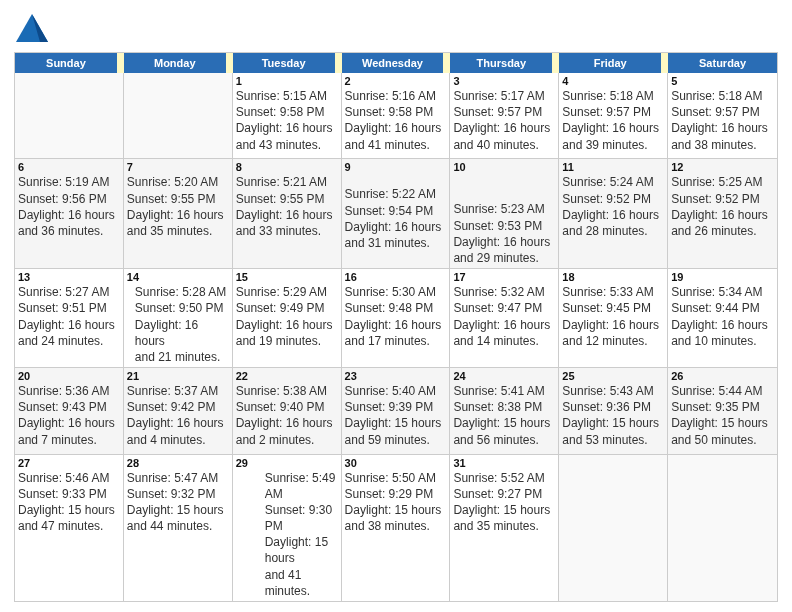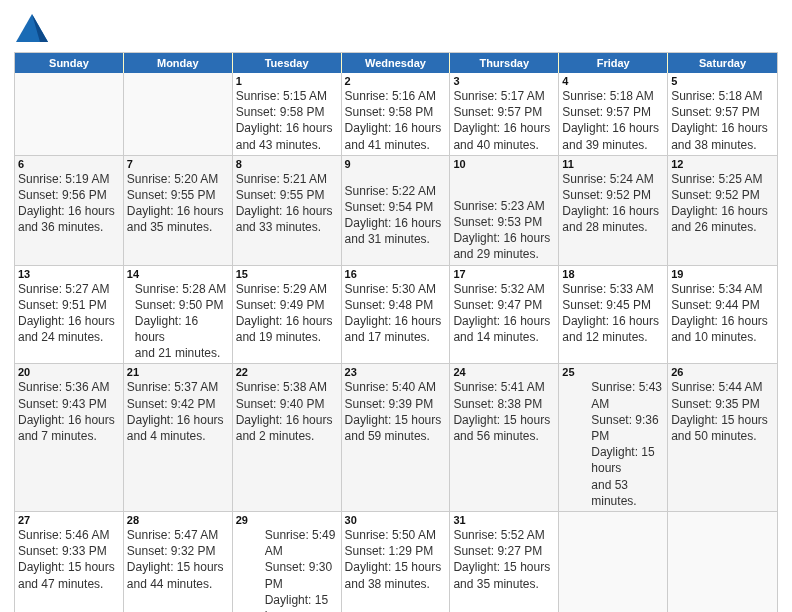--- a/index.html
+++ b/index.html
@@ -67,21 +67,21 @@
       display: grid;
       grid-template-columns: repeat(7, 1fr);
       background: #2a6db5;
     }
     .cal-header-cell {
       color: #fff;
       font-size: 11px;
       font-weight: bold;
       text-align: center;
       padding: 4px 2px;
-      border-right: 1px solid #fef9c3;
+      border-right: 7px solid #fef9c3;
     }
     .cal-header-cell:last-child { border-right: none; }
     .cal-body {
       flex: 1;
       display: flex;
       flex-direction: column;
     }
     .cal-row {
       display: grid;
       grid-template-columns: repeat(7, 1fr);
@@ -319,21 +319,21 @@
           </div>
           <div class="cal-cell alt-bg">
             <span class="day-num">24</span>
             <div class="cell-text" style="white-space: pre-line;">Sunrise: 5:41 AM
 Sunset: 8:38 PM
 Daylight: 15 hours
 and 56 minutes.</div>
           </div>
           <div class="cal-cell alt-bg">
             <span class="day-num">25</span>
-            <div class="cell-text" style="white-space: pre-line; margin-left: 29px;">Sunrise: 5:43 AM
+            <div class="cell-text" style="white-space: pre-line;">Sunrise: 5:43 AM
 Sunset: 9:36 PM
 Daylight: 15 hours
 and 53 minutes.</div>
           </div>
           <div class="cal-cell alt-bg">
             <span class="day-num">26</span>
             <div class="cell-text" style="white-space: pre-line;">Sunrise: 5:44 AM
 Sunset: 9:35 PM
 Daylight: 15 hours
 and 50 minutes.</div>
@@ -357,21 +357,21 @@
           <div class="cal-cell">
             <span class="day-num">29</span>
             <div class="cell-text" style="white-space: pre-line; margin-left: 29px;">Sunrise: 5:49 AM
 Sunset: 9:30 PM
 Daylight: 15 hours
 and 41 minutes.</div>
           </div>
           <div class="cal-cell">
             <span class="day-num">30</span>
             <div class="cell-text" style="white-space: pre-line;">Sunrise: 5:50 AM
-Sunset: 1:29 PM
+Sunset: 9:29 PM
 Daylight: 15 hours
 and 38 minutes.</div>
           </div>
           <div class="cal-cell">
             <span class="day-num">31</span>
             <div class="cell-text" style="white-space: pre-line;">Sunrise: 5:52 AM
 Sunset: 9:27 PM
 Daylight: 15 hours
 and 35 minutes.</div>
           </div>

